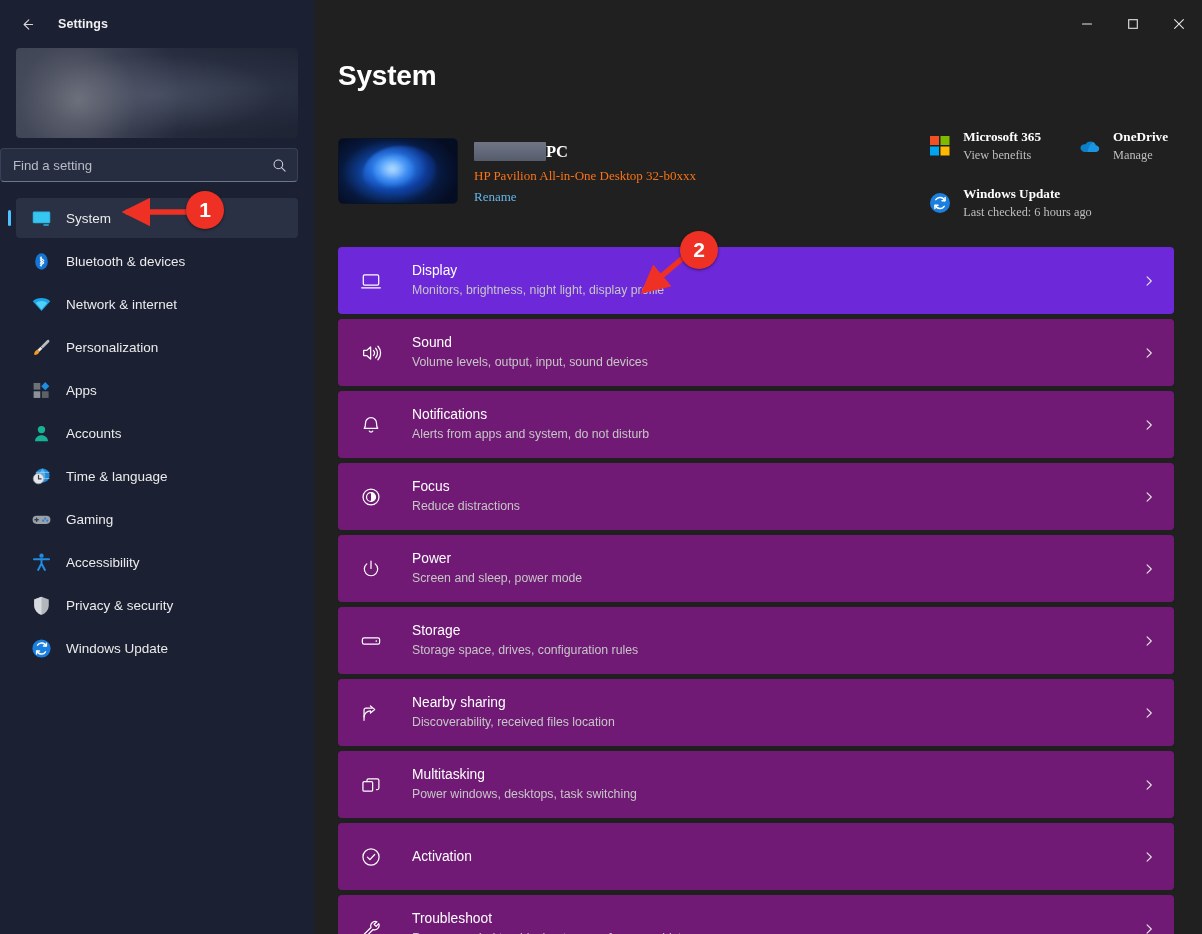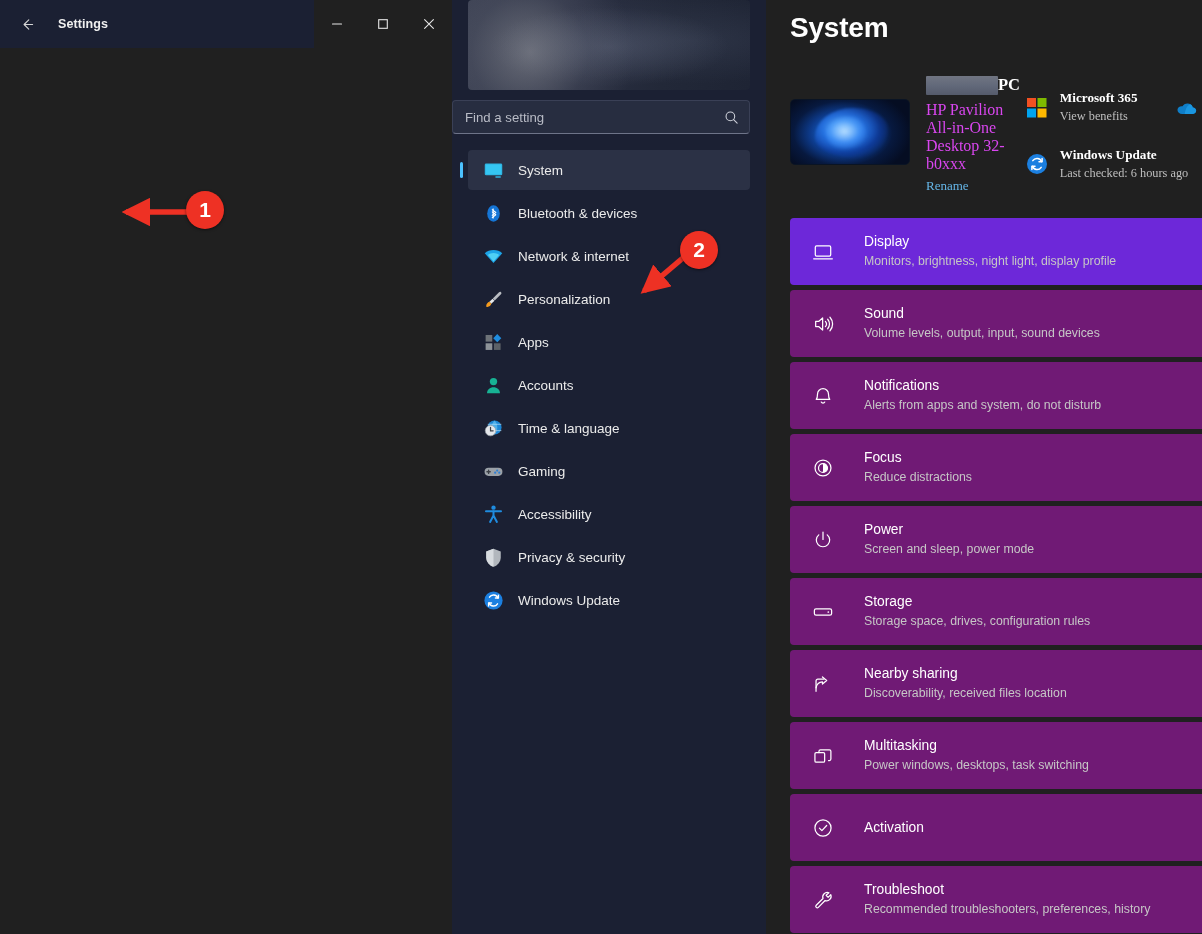--- a/index.html
+++ b/index.html
@@ -12,21 +12,21 @@
     font-family: "Liberation Sans", sans-serif;
     -webkit-font-smoothing: antialiased;
   }
 
   #app {
     position: relative;
     width: 1202px;
     height: 934px;
     background: #202020;
     display: flex;
-    flex-direction: row;
+    flex-direction: column;
     overflow: hidden;
   }
 
   
   .titlebar {
     height: 48px;
     flex: 0 0 48px;
     display: flex;
     align-items: center;
     background: #202020;
@@ -198,21 +198,21 @@
   .pc-name-redact {
     width: 72px; height: 19px;
     background: linear-gradient(180deg, #707582 0%, #62697a 50%, #555b6b 100%);
     border-radius: 1px;
     filter: blur(0.3px);
   }
   .pc-name {
     font-size: 16.5px; font-weight: 700; color: #ffffff;
     letter-spacing: -0.1px;
   }
-  .pc-model { font-size: 16px; color: #d946ef; margin-top: 5px; }
+  .pc-model { font-size: 13px; color: #f97316; margin-top: 5px; }
   .rename-link {
     font-size: 13px; color: #65b6e8; margin-top: 5px;
     display: inline-block; cursor: pointer;
   }
 
   .cards-right {
     margin-left: auto;
     display: flex;
     flex-direction: column;
     gap: 16px;

